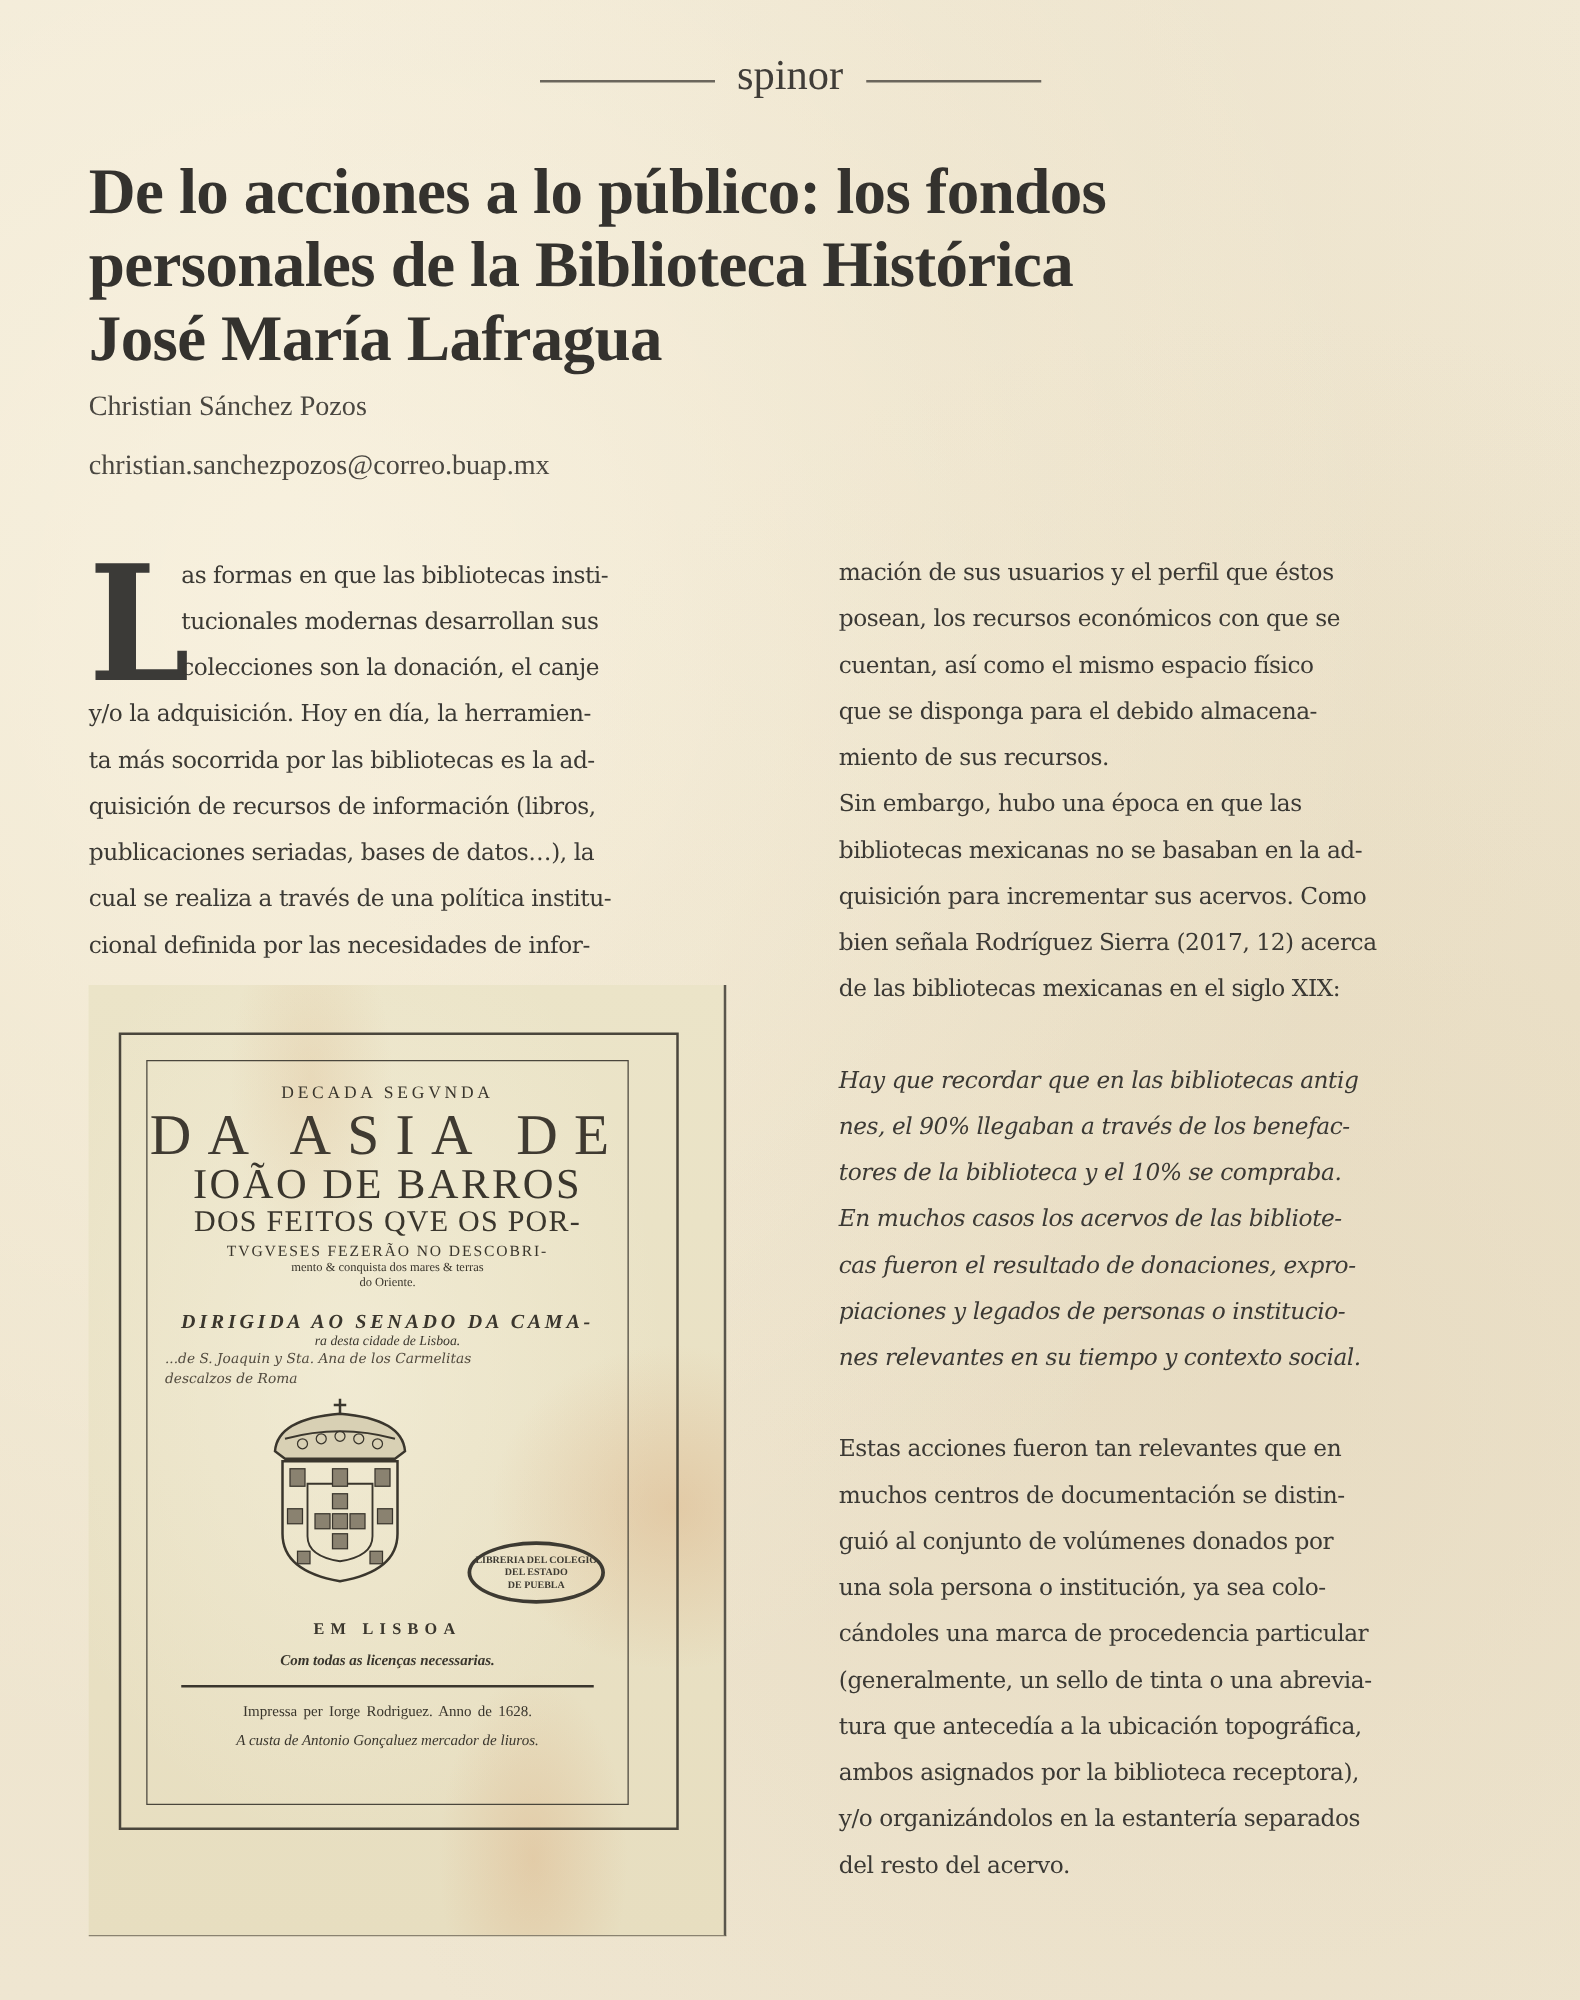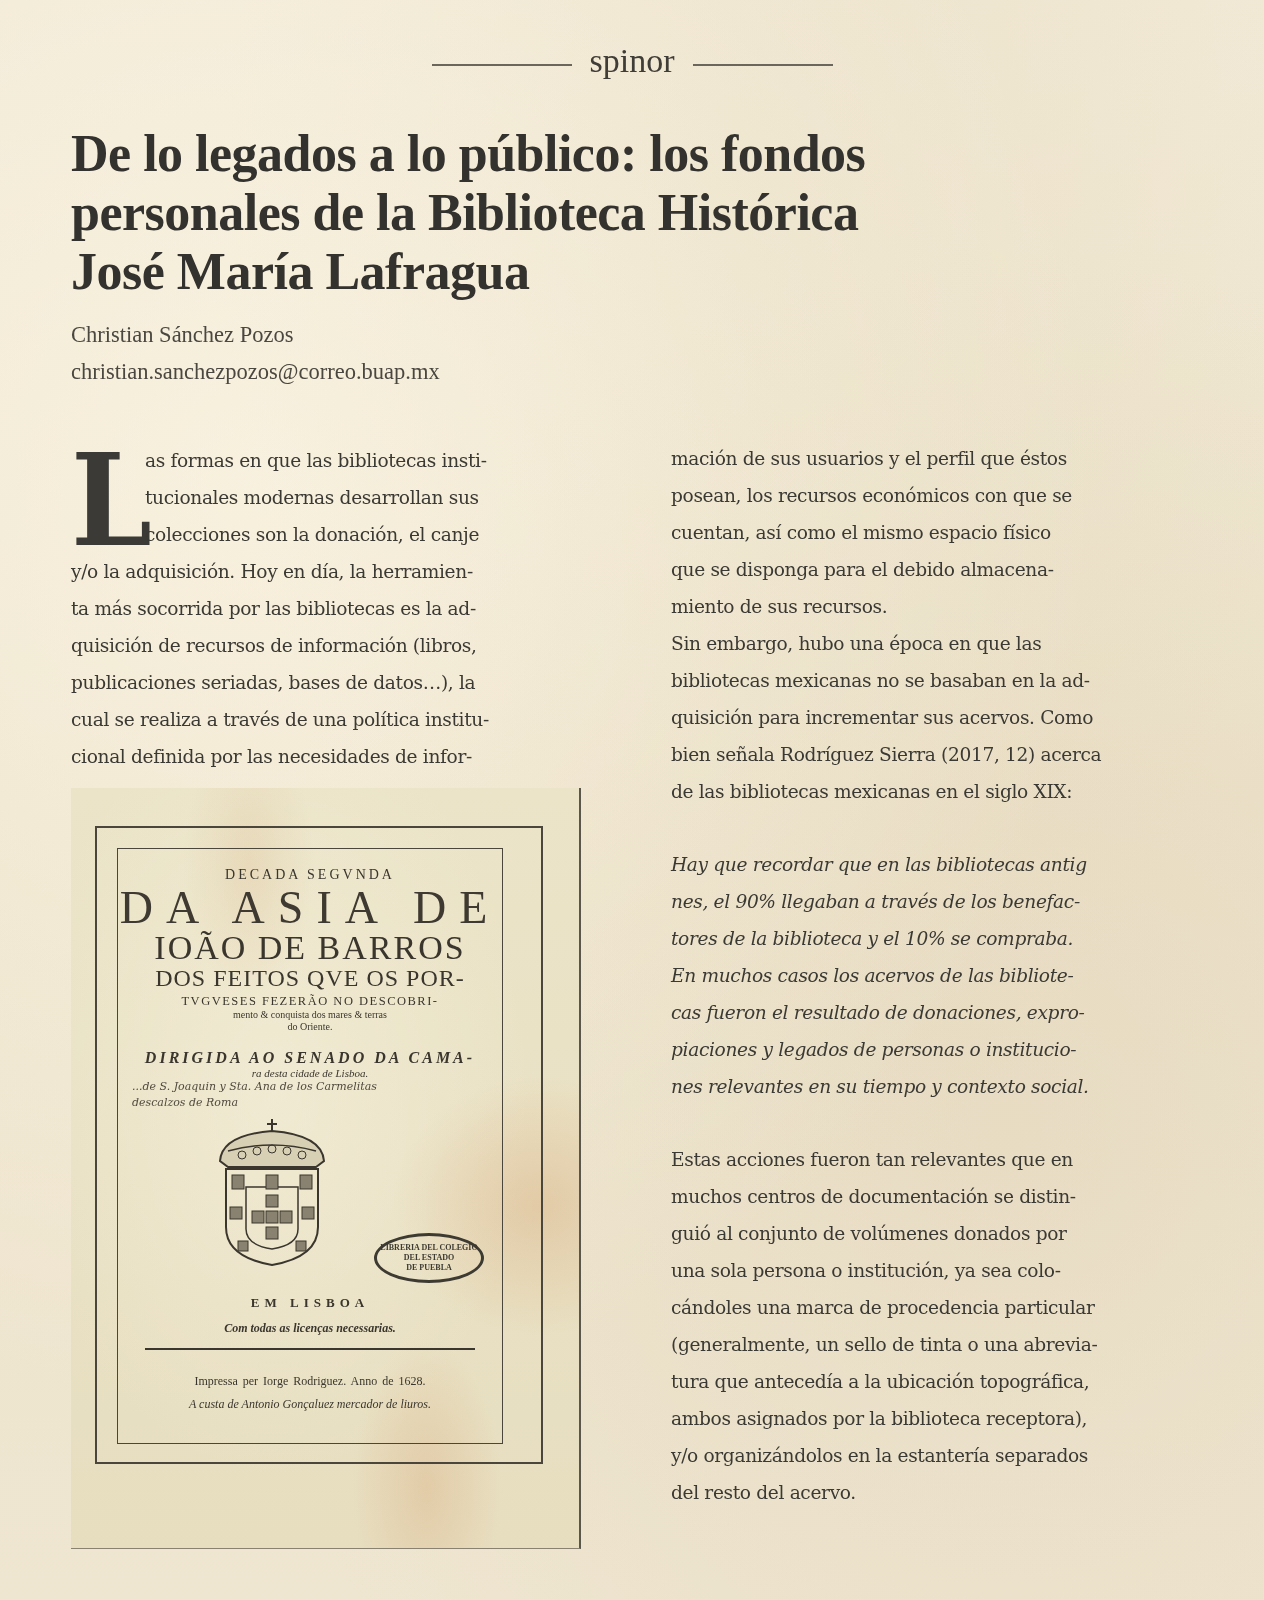--- a/index.html
+++ b/index.html
@@ -25,21 +25,21 @@
   }
   .title {
     position: absolute; left: 71px; top: 124px; width: 900px; margin: 0;
     font-family: "Liberation Serif", serif; font-weight: bold;
     font-size: 52px; line-height: 59px; color: #34322e; letter-spacing: -0.5px;
   }
   .author, .email {
     position: absolute; left: 71px; margin: 0;
     font-family: "Liberation Serif", serif; font-size: 22.5px; color: #4a4741;
   }
-  .author { top: 322px; }
+  .author { top: 312px; }
   .email { top: 359px; }
 
   .col {
     position: absolute; top: 442px; width: 520px;
     font-family: "DejaVu Serif", serif; font-size: 18.6px; line-height: 37px;
     color: #3b3934; letter-spacing: -0.35px;
   }
   .col-left { left: 71px; width: 520px; }
   .col-right { left: 671px; width: 530px; top: 440px; }
   .line { display: block; white-space: nowrap; height: 37px; }
@@ -94,34 +94,34 @@
   }
   .stamp {
     position: absolute; left: 256px; top: 384px; width: 104px; height: 44px;
     border: 3px solid #3d3a32; border-radius: 50%;
     font-size: 8px; line-height: 10px; font-weight: bold; color: #3d3a32;
     display: flex; flex-direction: column; justify-content: center; align-items: center;
   }
   .bk-em-lisboa { font-size: 13px; font-weight: bold; letter-spacing: 5px; margin-top: 28px; }
   .bk-licencas { font-size: 12px; font-style: italic; font-weight: bold; margin-top: 10px; }
   .bk-rule { width: 330px; height: 2px; background: #3a362d; margin: 12px auto 0 auto; }
-  .bk-impressa { font-size: 12px; margin-top: 24px; word-spacing: 2px; text-align: center; }
+  .bk-impressa { font-size: 12px; margin-top: 12px; word-spacing: 2px; text-align: center; }
   .bk-custa { font-size: 12px; font-style: italic; font-weight: normal; margin-top: 8px; }
 </style>
 </head>
 <body>
 
 <div class="masthead">
   <div class="rule"></div>
   <span class="name">spinor</span>
   <div class="rule"></div>
 </div>
 
 <h1 class="title">
-  <span class="line" style="height:59px">De lo legados a lo público: los fondos</span>
+  <span class="line" style="height:59px">De lo acciones a lo público: los fondos</span>
   <span class="line" style="height:59px">personales de la Biblioteca Histórica</span>
   <span class="line" style="height:59px">José María Lafragua</span>
 </h1>
 
 <p class="author">Christian Sánchez Pozos</p>
 <p class="email">christian.sanchezpozos@correo.buap.mx</p>
 
 <span class="dropcap">L</span>
 
 <div class="col col-left">

